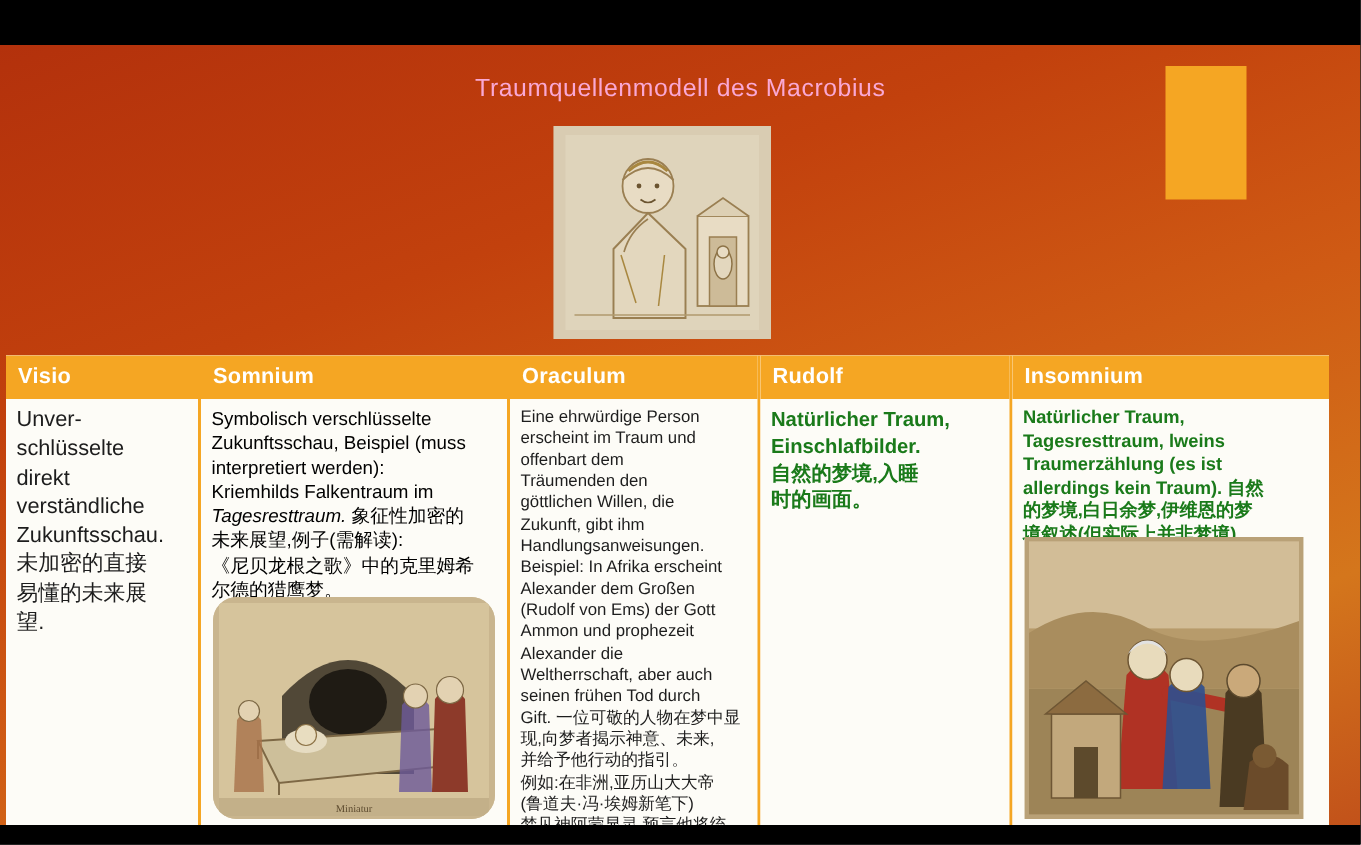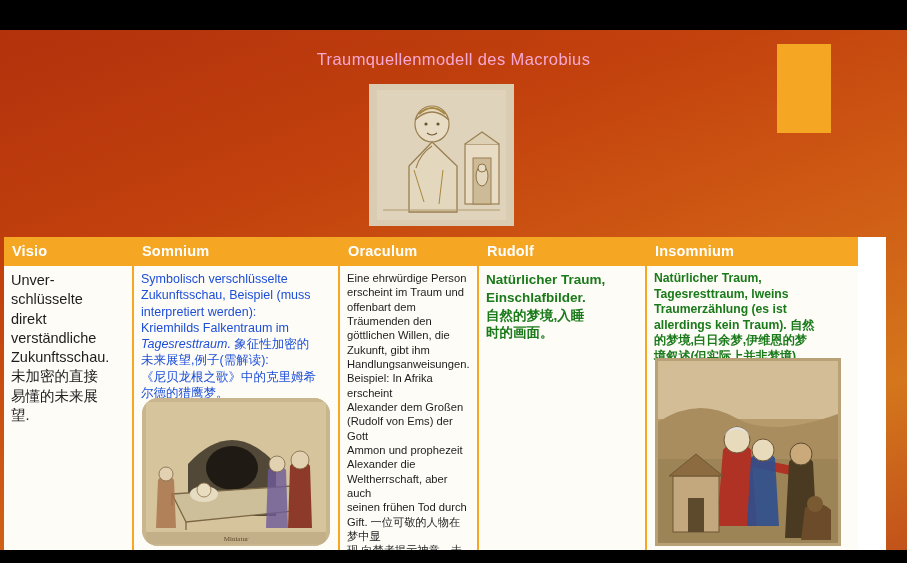--- a/index.html
+++ b/index.html
@@ -81,21 +81,21 @@
     position: relative;
     box-sizing: border-box;
     border-right: 2px solid #f5a623;
     background: #fdfcf7;
     display: flex;
     flex-direction: column;
   }
   .col:last-child { border-right: none; }
   .col-visio     { width: 130px; }
   .col-somnium   { width: 206px; }
-  .col-oraculum  { width: 139px; }
+  .col-oraculum  { width: 167px; }
   .col-visum     { width: 168px; }
   .col-insomnium { width: 211px; }
 
   .col-head {
     background: #f5a623;
     color: #ffffff;
     font-size: 14.5px;
     font-weight: bold;
     padding: 6px 8px 7px 8px;
     letter-spacing: 0.2px;
@@ -111,21 +111,21 @@
     white-space: pre-wrap;
   }
   .t-visio {
     font-size: 14.5px;
     line-height: 1.33;
     color: #1d1d1d;
   }
   .t-somnium {
     font-size: 12.5px;
     line-height: 1.3;
-    color: #1d4ed8;
+    color: #000000;
   }
   .t-somnium .ital { font-style: italic; }
   .t-oraculum {
     font-size: 11.2px;
     line-height: 1.28;
     color: #1d1d1d;
   }
   .t-visum {
     font-size: 13.5px;
     line-height: 1.32;

